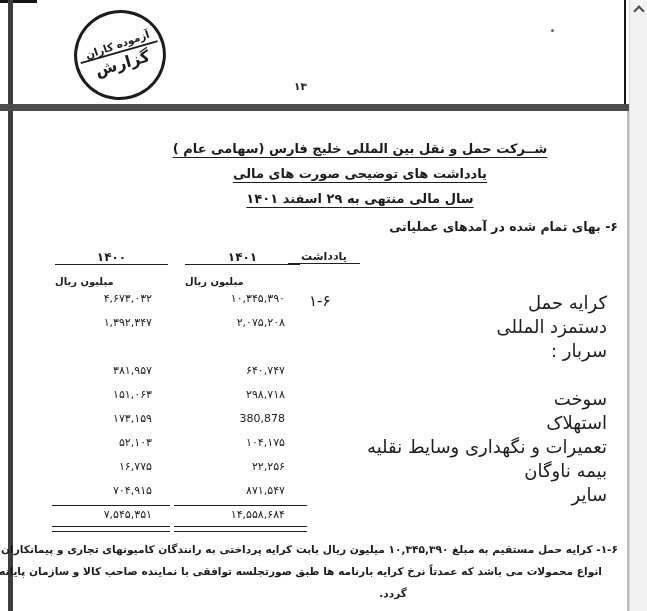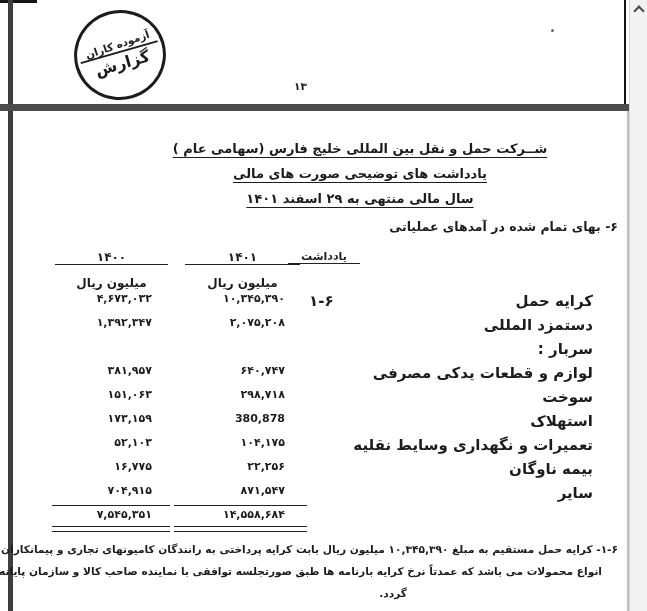--- a/index.html
+++ b/index.html
@@ -27,31 +27,31 @@
   .stamp-div{width:92%;border-top:2px solid #1c1c1c;margin:1px 0;}
   .stamp-l2{font-size:16px;font-weight:700;letter-spacing:1px;}
   .page-num{left:294px;top:80px;width:34px;text-align:left;font-size:10.5px;font-weight:700;}
   
   .doc-header{left:60px;top:136px;width:600px;direction:rtl;text-align:center;}
   .doc-header div{font-size:13px;font-weight:700;line-height:25px;
     text-decoration:underline;text-underline-offset:4px;}
   .section-title{right:29px;top:219px;direction:rtl;font-size:12.5px;font-weight:700;white-space:nowrap;}
   
   .t-row{left:0;width:647px;height:24px;direction:rtl;}
-  .cell{position:absolute;white-space:nowrap;font-weight:700;direction:rtl;}
-  .cell-label{right:54px;font-size:15px;}
+  .cell{position:absolute;white-space:nowrap;font-weight:400;direction:rtl;}
+  .cell-label{right:40px;font-size:18px;}
   .cell-note{right:292px;width:46px;text-align:left;font-size:15px;}
   .cell-1401{right:362px;font-size:11px;}
   .cell-1400{right:495px;font-size:11px;}
   .col-head{position:absolute;top:250px;text-align:center;font-size:12px;font-weight:700;
     border-bottom:1.5px solid #222;direction:rtl;}
   .head-note{right:287px;width:72px;font-size:11px;}
   .head-1401{right:347px;width:115px;}
   .head-1400{right:479px;width:113px;}
-  .unit{position:absolute;top:276px;text-align:center;font-size:12px;font-weight:700;direction:rtl;}
+  .unit{position:absolute;top:276px;text-align:left;font-size:10px;font-weight:700;direction:rtl;}
   .unit-1401{right:347px;width:115px;}
   .unit-1400{right:479px;width:113px;}
   .rule-top{height:0;border-top:1.3px solid #222;}
   .rule-dbl{height:4px;border-top:1.3px solid #222;border-bottom:1.3px solid #222;}
   .rt-1401{right:340px;width:133px;top:505px;}
   .rt-1400{right:477px;width:118px;top:505px;}
   .rd-1401{right:340px;width:133px;top:526px;}
   .rd-1400{right:477px;width:118px;top:526px;}
   .total-row{top:508px;}
   
@@ -104,21 +104,20 @@
 </div>
 <div class="abs t-row" style="top:316px">
   <span class="cell cell-label">دستمزد المللی</span>
   <span class="cell cell-1401">۲,۰۷۵,۲۰۸</span>
   <span class="cell cell-1400">۱,۳۹۲,۳۴۷</span>
 </div>
 <div class="abs t-row" style="top:340px">
   <span class="cell cell-label">سربار :</span>
 </div>
 <div class="abs t-row" style="top:364px">
-  <span class="cell cell-label">لوازم و قطعات یدکی مصرفی</span>
   <span class="cell cell-1401">۶۴۰,۷۴۷</span>
   <span class="cell cell-1400">۳۸۱,۹۵۷</span>
 </div>
 <div class="abs t-row" style="top:388px">
   <span class="cell cell-label">سوخت</span>
   <span class="cell cell-1401">۲۹۸,۷۱۸</span>
   <span class="cell cell-1400">۱۵۱,۰۶۳</span>
 </div>
 <div class="abs t-row" style="top:412px">
   <span class="cell cell-label">استهلاک</span>

